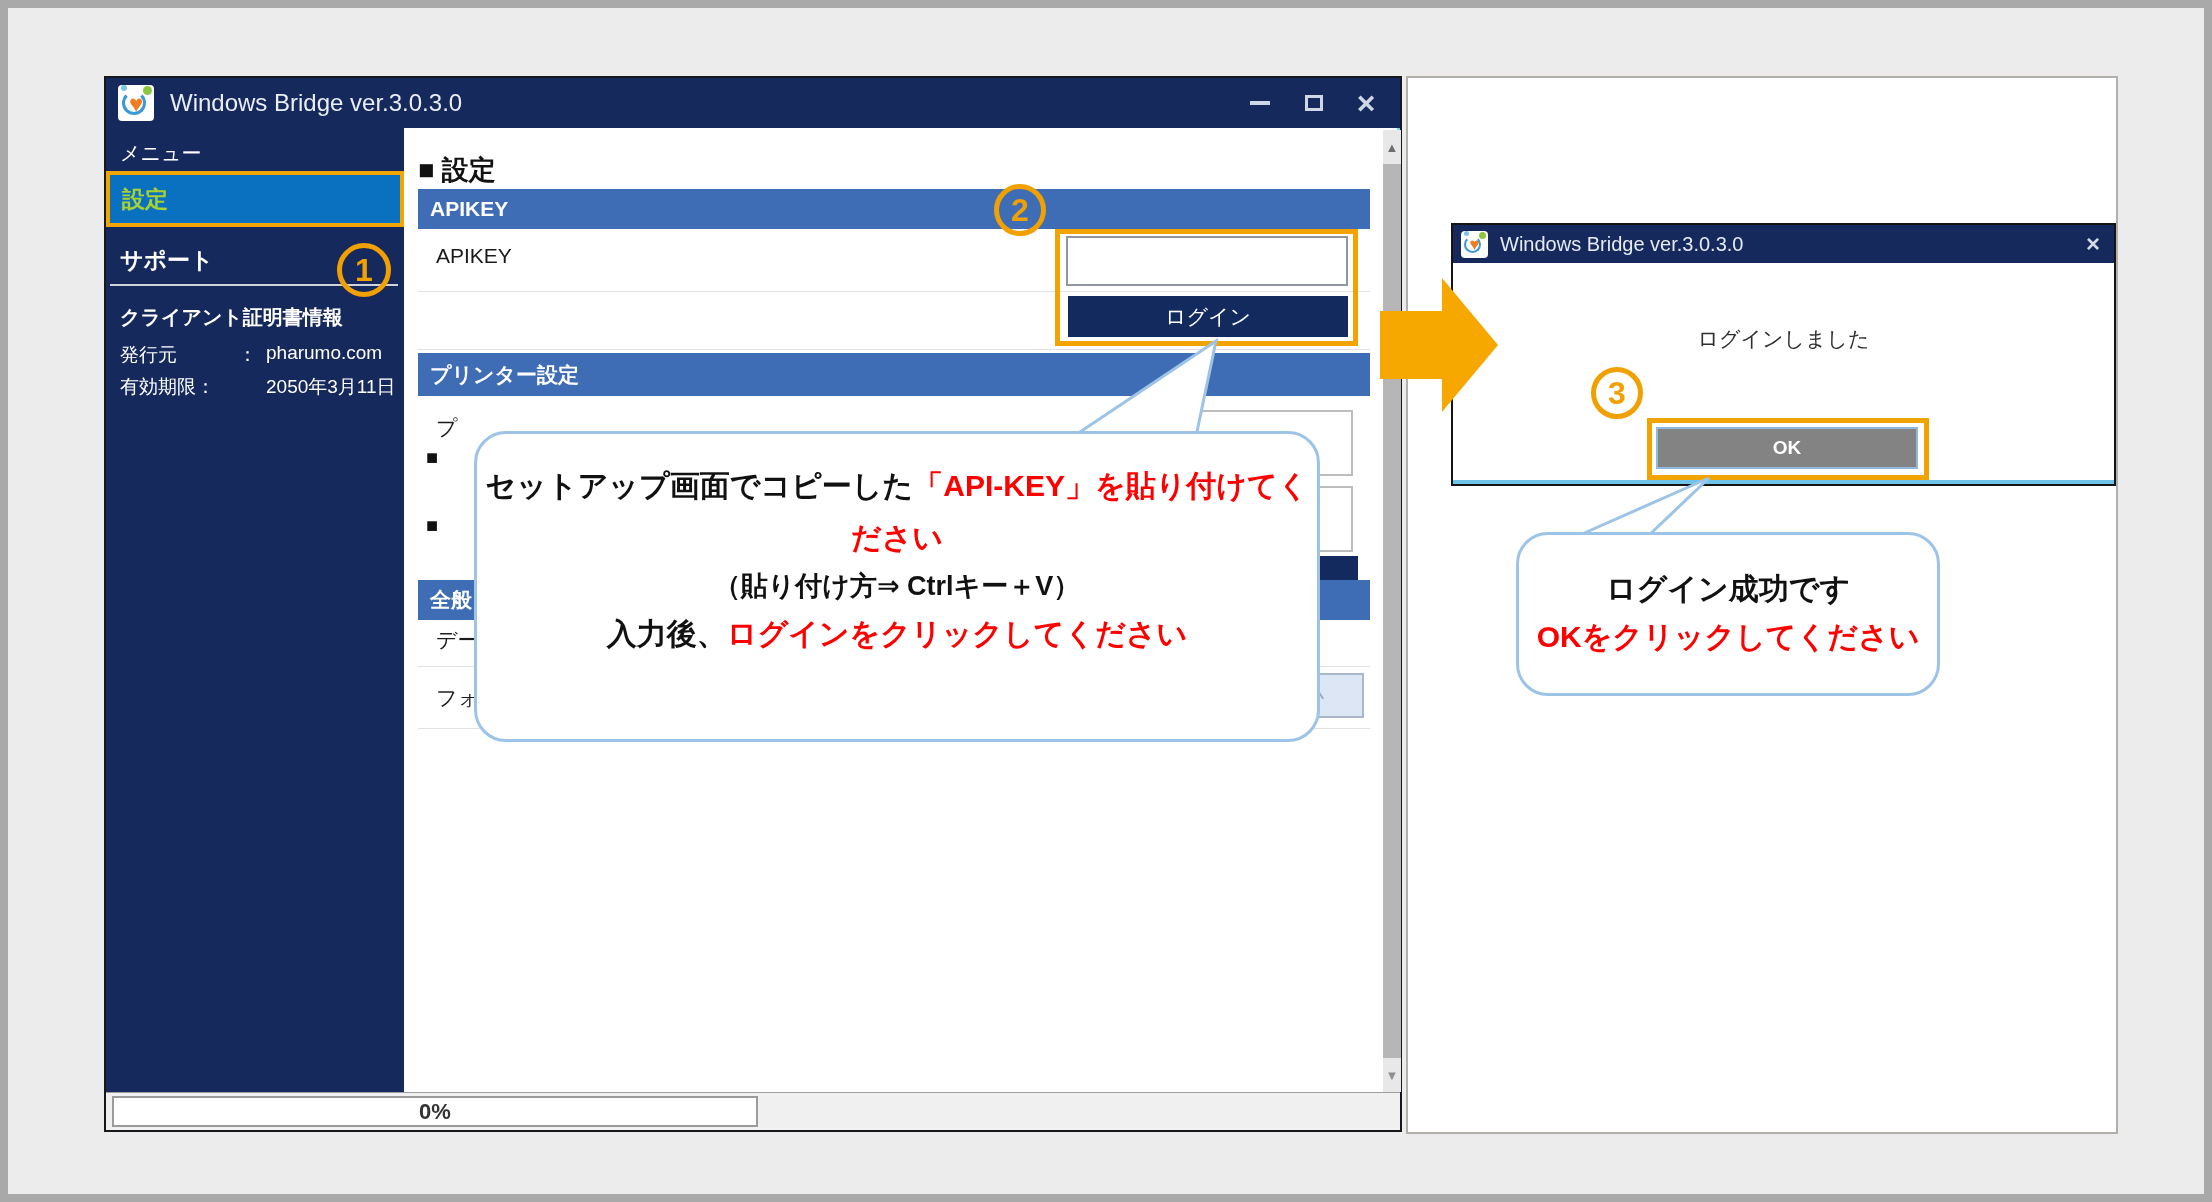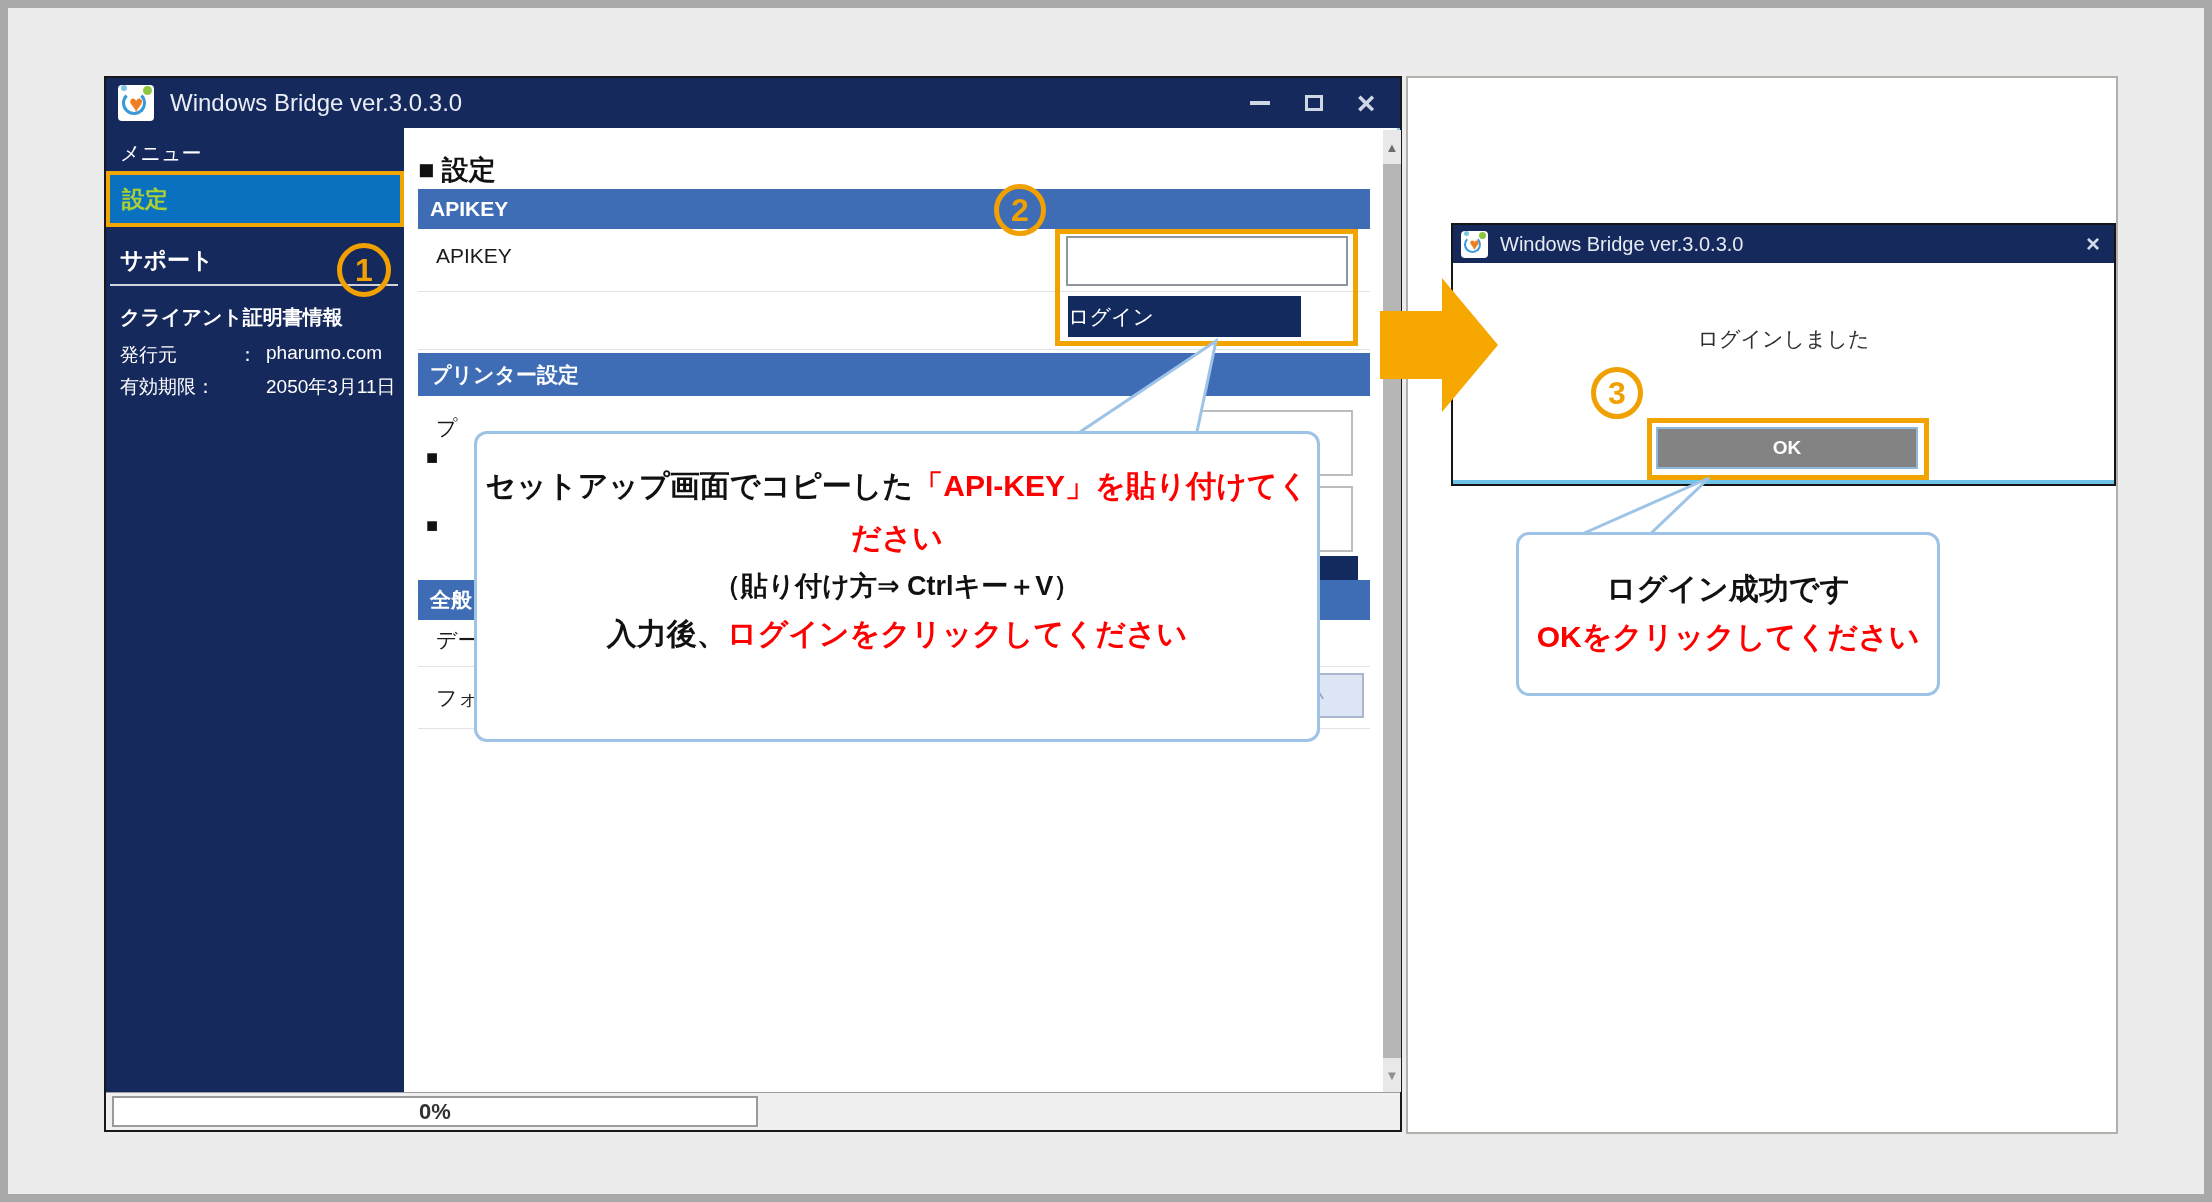--- a/index.html
+++ b/index.html
@@ -38,22 +38,22 @@
 
   
   .content{left:298px;top:50px;width:979px;height:964px;background:#fff;overflow:hidden;}
   .heading{left:14px;top:24px;font-size:27px;font-weight:bold;color:#111;}
   .secbar{left:14px;width:952px;height:40px;background:#3e6db5;color:#fff;font-weight:bold;font-size:21px;
           display:flex;align-items:center;padding-left:12px;}
   .bar-apikey{top:61px;} .bar-printer{top:225px;height:43px;} .bar-general{top:452px;}
   .rowlabel{font-size:21px;color:#1a1a1a;}
   .hline{left:14px;width:952px;height:1px;background:#e2e2e2;}
   .apikey-input{left:662px;top:108px;width:282px;height:50px;background:#fff;border:2px solid #8f969e;font-size:20px;padding:0 8px;}
-  .login-btn{left:664px;top:168px;width:233px;height:41px;background:#122a5e;color:#fff;font-size:21px;
-             display:flex;align-items:center;cursor:pointer;}
+  .login-btn{left:664px;top:168px;width:280px;height:41px;background:#122a5e;color:#fff;font-size:21px;
+             display:flex;align-items:center;justify-content:center;cursor:pointer;}
   .hl-box{border:5px solid #f1a400;background:transparent;z-index:15;}
   .hl-apikey{left:651px;top:101px;width:303px;height:117px;}
   .frag-input{background:#fff;border:2px solid #bdbdbd;}
   .frag-navy{background:#122a5e;}
   .bullet{font-size:20px;color:#111;}
   .val-retention{left:744px;top:500px;width:100px;text-align:center;font-size:20px;color:#222;}
   .fontbtn{top:545px;width:100px;height:45px;display:flex;align-items:center;justify-content:center;font-size:20px;cursor:pointer;}
   .fontbtn.light{background:#dce6f4;border:2px solid #a9b6cc;color:#94a6c4;}
   .fontbtn.dark{background:#122a5e;color:#fff;font-weight:bold;}
   .fb-large{left:644px;} .fb-medium{left:752px;} .fb-small{left:860px;}
@@ -65,21 +65,21 @@
   .scr-btn{left:0;width:18px;height:34px;background:#e8e8e8;color:#6d6d6d;font-size:13px;
            display:flex;align-items:center;justify-content:center;}
   .scr-up{top:0;} .scr-down{top:928px;color:#8f8f8f;}
 
   
   .bottombar{left:0;top:1014px;width:1294px;height:38px;background:#f0f0f0;border-top:1px solid #9e9e9e;}
   .progress{left:6px;top:3px;width:646px;height:31px;background:#fff;border:2px solid #9b9b9b;
             display:flex;align-items:center;justify-content:center;font-size:22px;font-weight:bold;color:#333;}
 
   
-  .bubble{background:#fff;border:3px solid #9dc3e6;border-radius:13px;z-index:30;}
+  .bubble{background:#fff;border:3px solid #9dc3e6;border-radius:32px;z-index:30;}
   .bubble1{left:70px;top:303px;width:846px;height:311px;text-align:center;padding-top:26px;}
   .bubble1 .l1{font-size:30px;font-weight:bold;line-height:52px;}
   .bubble1 .l2{font-size:27px;font-weight:bold;line-height:44px;}
   .bubble1 .l3{font-size:30px;font-weight:bold;line-height:52px;}
   .black{color:#111;} .red{color:#ff0000;}
   .tailsvg{z-index:29;}
 
   
   .stepcircle{width:54px;height:54px;border:5px solid #f0a000;border-radius:50%;color:#f0a000;
               font-size:32px;font-weight:bold;display:flex;align-items:center;justify-content:center;

